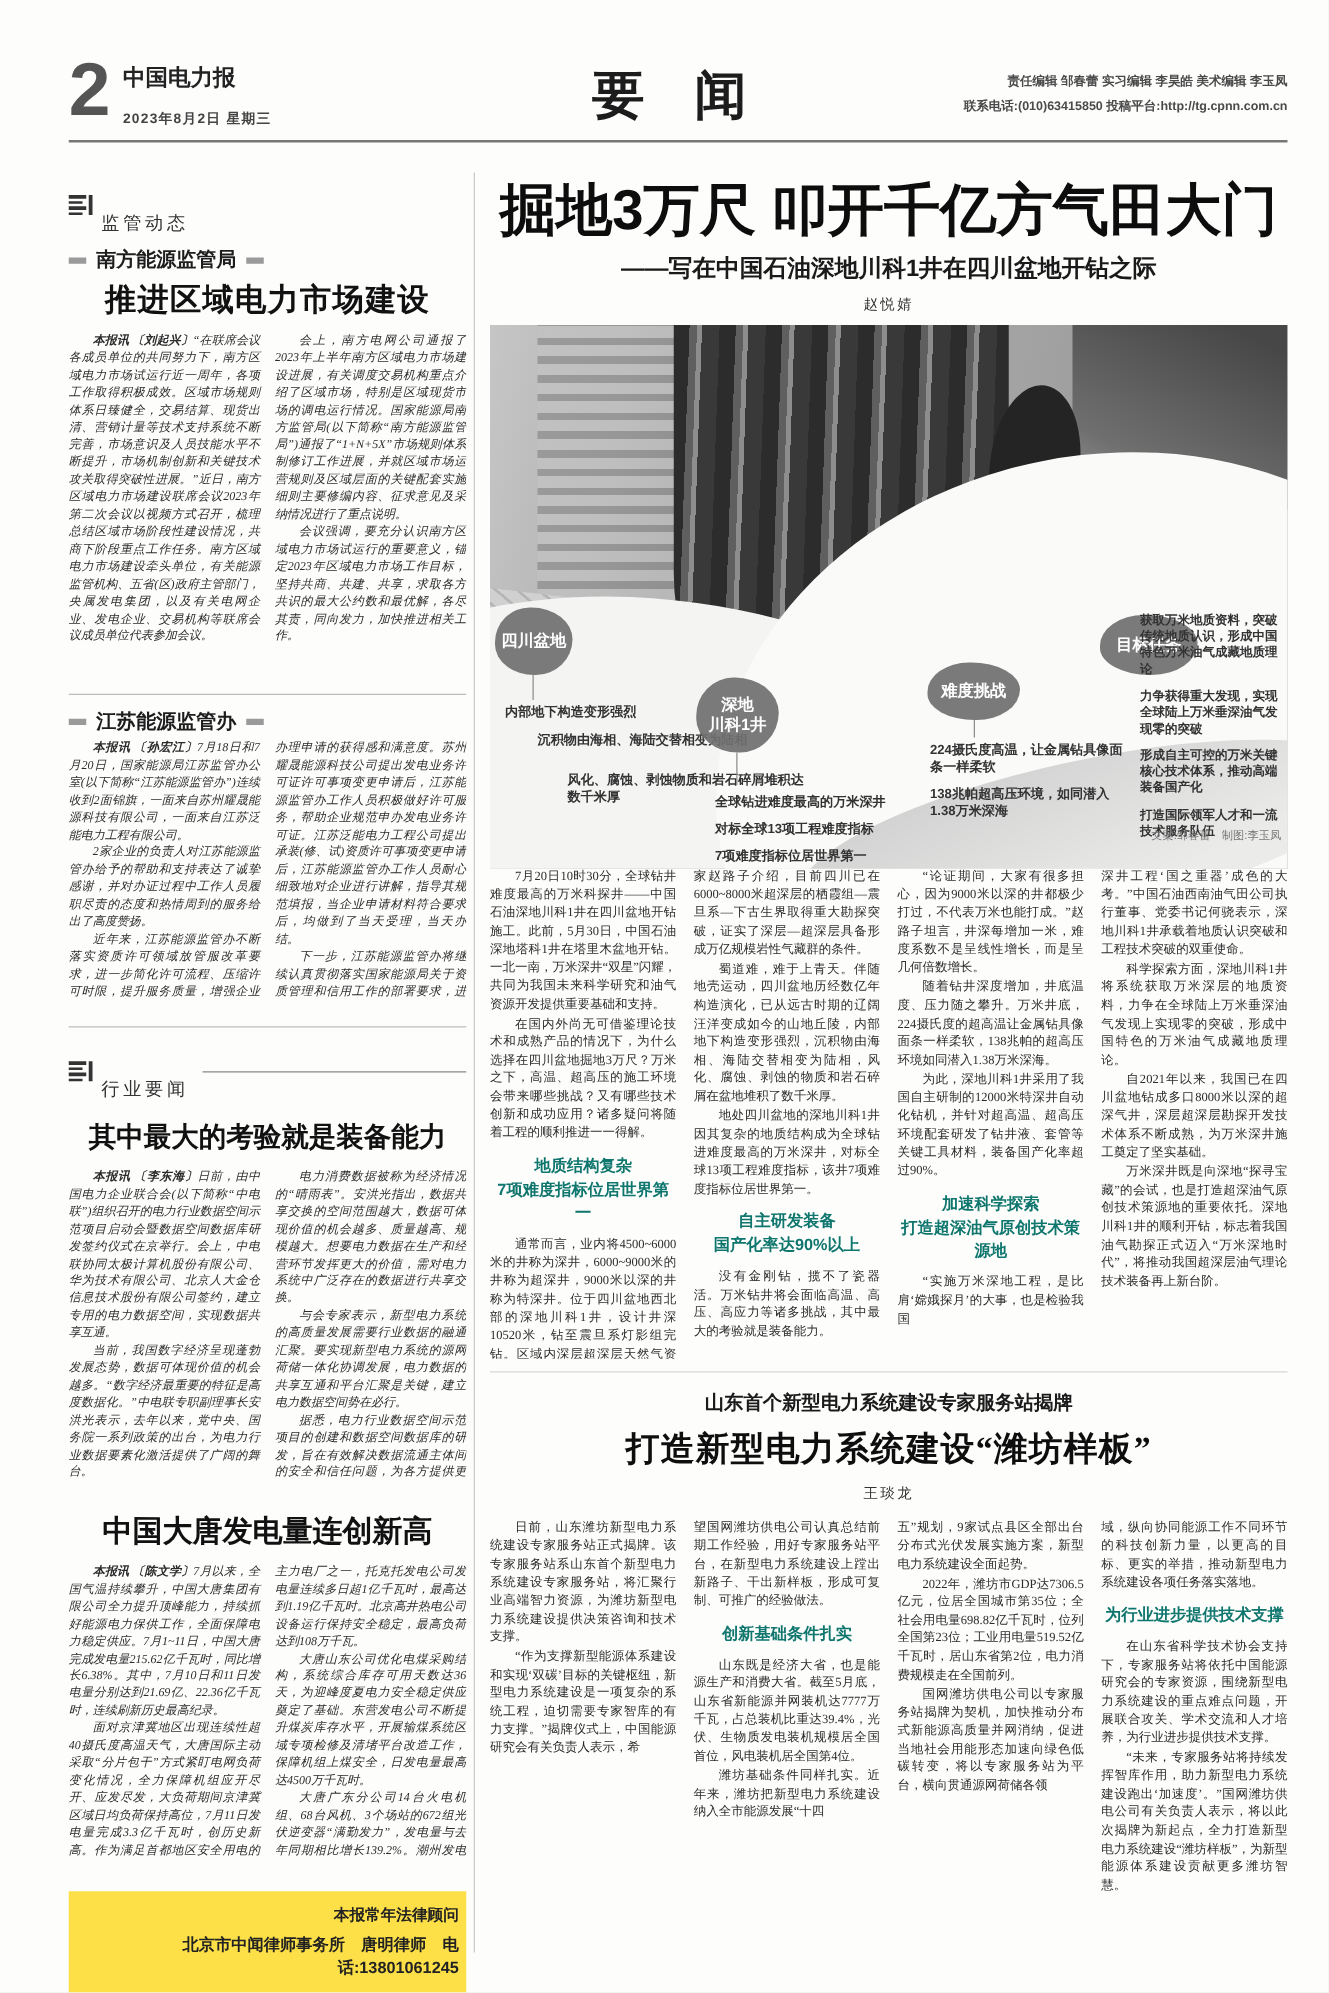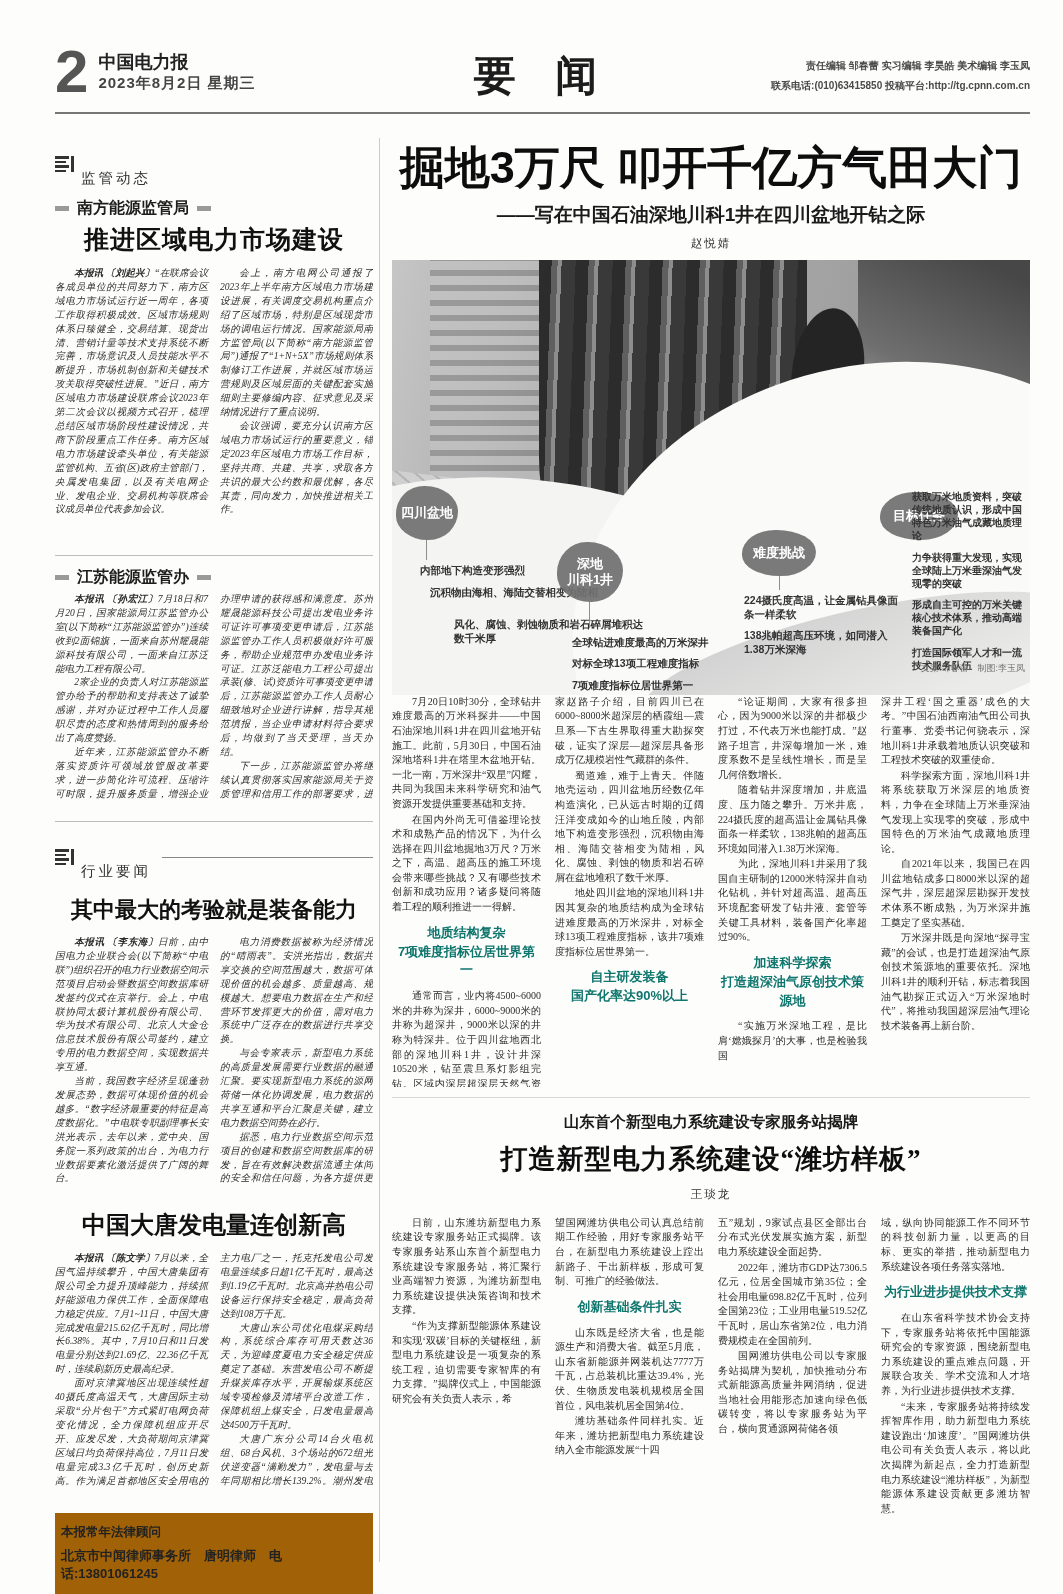--- a/index.html
+++ b/index.html
@@ -3,21 +3,21 @@
 <meta charset="utf-8">
 <style>
   html,body{margin:0;padding:0;background:#e9e9e9;}
   .page{position:relative;width:1063px;height:1594px;margin:0 auto;background:#fdfdfc;
         font-family:"Liberation Serif","DejaVu Serif",serif;color:#262626;overflow:hidden;}
   
   .hdr{position:absolute;left:55px;top:42px;width:975px;height:68px;}
   .hdr-left{position:absolute;left:0;top:2px;display:flex;gap:10px;align-items:flex-start;}
   .hdr-num{font-family:"Liberation Sans",sans-serif;font-size:60px;font-weight:900;color:#555;line-height:.92;}
   .hdr-name{font-family:"Liberation Sans",sans-serif;font-weight:700;font-size:18px;color:#222;padding-top:6px;}
-  .hdr-date{font-family:"Liberation Sans",sans-serif;font-weight:700;font-size:15px;color:#444;margin-top:0;letter-spacing:1px;}
+  .hdr-date{font-family:"Liberation Sans",sans-serif;font-weight:700;font-size:11px;color:#444;margin-top:13px;letter-spacing:1px;}
   .hdr-center{position:absolute;left:50%;top:6px;transform:translateX(-50%);
         font-family:"Liberation Sans",sans-serif;font-weight:900;font-size:42px;letter-spacing:14px;color:#1c1c1c;}
   .hdr-right{position:absolute;right:0;top:14px;text-align:right;font-family:"Liberation Sans",sans-serif;
         font-size:10px;font-weight:700;color:#4a4a4a;line-height:1.95;}
   .hdr-rule{position:absolute;left:55px;top:112px;width:975px;border-top:2.5px solid #777;}
   
   .vrule{position:absolute;left:379px;top:138px;height:1424px;border-left:1px solid #cbcbcb;}
   .leftcol{position:absolute;left:55px;top:136px;width:318px;}
   .mainarea{position:absolute;left:392px;top:138px;width:638px;}
   
@@ -36,21 +36,21 @@
   .kicker .dash{display:inline-block;width:14px;height:5px;background:#9a9a9a;}
   .ltitle{text-align:center;font-weight:900;font-size:25px;letter-spacing:1px;color:#111;margin:2px 0 10px;}
   .ltitle2{text-align:center;font-weight:900;font-size:22px;color:#111;margin:14px 0 10px;}
   .ltitle3{text-align:center;font-weight:900;font-size:24px;color:#111;margin:16px 0 10px;}
   .bt{font-size:9.6px;line-height:1.45;text-align:justify;color:#2b2b2b;}
   .bt p{margin:0;text-indent:2em;}
   .bt .lede{font-family:"Liberation Sans",sans-serif;font-weight:700;}
   .twocol{column-count:2;column-gap:12px;overflow:hidden;font-style:italic;}
   .h278{height:278px;}.h218{height:218px;}.h258{height:258px;}.h248{height:248px;}
   .lrule{border-top:1px solid #bdbdbd;margin:11px 0;}
-  .legalbox{margin-top:14px;background:#a16207;text-align:left;padding:11px 6px 12px;}
+  .legalbox{margin-top:14px;background:#fde047;text-align:right;padding:11px 6px 12px;}
   .legalbox .l1{font-family:"Liberation Sans",sans-serif;font-weight:700;font-size:12.5px;color:#222;}
   .legalbox .l2{font-family:"Liberation Sans",sans-serif;font-weight:700;font-size:13px;color:#222;margin-top:6px;}
   
   .mtitle{text-align:center;font-family:"Liberation Sans",sans-serif;font-weight:900;font-size:45px;
         letter-spacing:0px;color:#0d0d0d;margin:4px 0 0;line-height:1.15;}
   .mdeck{text-align:center;font-family:"Liberation Sans",sans-serif;font-weight:700;font-size:19px;color:#1a1a1a;margin-top:8px;}
   .mby{text-align:center;font-size:11.5px;color:#333;margin-top:8px;letter-spacing:2px;}
   
   .photo{position:relative;width:638px;height:435px;margin-top:9px;overflow:hidden;
         background:linear-gradient(100deg,#c6c6c6 0%,#b4b4b4 16%,#9b9b9b 24%,#a3a3a3 60%,#8e8e8e 100%);}
@@ -217,21 +217,21 @@
       <div class="ph-darktr"></div>
       <div class="ph-worker1"></div>
       <div class="ph-worker2"></div>
       <div class="ph-cobble"></div>
       <div class="ph-sw1"></div>
       <div class="ph-sw2"></div>
       <div class="ph-swg"></div>
 
       <div class="blob" style="left:4px;top:226px;width:62px;height:54px;font-size:13px;">四川盆地</div>
       <div class="stem" style="left:34px;top:280px;height:20px;"></div>
-      <div class="ph-pts" style="left:28px;top:304px;width:170px;">内部地下构造变形强烈</div>
+      <div class="ph-pts" style="left:12px;top:304px;width:170px;">内部地下构造变形强烈</div>
       <div class="ph-pts" style="left:38px;top:326px;width:180px;">沉积物由海相、海陆交替相变为陆相</div>
       <div class="ph-pts" style="left:62px;top:358px;width:190px;">风化、腐蚀、剥蚀物质和岩石碎屑堆积达数千米厚</div>
 
       <div class="blob" style="left:165px;top:282px;width:66px;height:60px;font-size:13px;flex-direction:column;line-height:1.2;">
         <span>深地</span>
         <span>川科1井</span>
       </div>
       <div class="stem" style="left:197px;top:342px;height:26px;"></div>
       <div class="ph-pts" style="left:180px;top:372px;width:172px;line-height:2.05;">
         <div>全球钻进难度最高的万米深井</div>
@@ -269,20 +269,21 @@
         <p>通常而言，业内将4500~6000米的井称为深井，6000~9000米的井称为超深井，9000米以深的井称为特深井。位于四川盆地西北部的深地川科1井，设计井深10520米，钻至震旦系灯影组完钻。区域内深层超深层天然气资源丰富，未来有望建成新的万亿方增储上产阵地。据中国石油西南油气田公司技术专</p>
       </div>
       <div class="mcol">
         <p style="text-indent:0;">家赵路子介绍，目前四川已在6000~8000米超深层的栖霞组—震旦系—下古生界取得重大勘探突破，证实了深层—超深层具备形成万亿规模岩性气藏群的条件。</p>
         <p>蜀道难，难于上青天。伴随地壳运动，四川盆地历经数亿年构造演化，已从远古时期的辽阔汪洋变成如今的山地丘陵，内部地下构造变形强烈，沉积物由海相、海陆交替相变为陆相，风化、腐蚀、剥蚀的物质和岩石碎屑在盆地堆积了数千米厚。</p>
         <p>地处四川盆地的深地川科1井因其复杂的地质结构成为全球钻进难度最高的万米深井，对标全球13项工程难度指标，该井7项难度指标位居世界第一。</p>
         <div class="msub">
           <div>自主研发装备</div>
           <div>国产化率达90%以上</div>
         </div>
+        <p>没有金刚钻，揽不了瓷器活。万米钻井将会面临高温、高压、高应力等诸多挑战，其中最大的考验就是装备能力。</p>
       </div>
       <div class="mcol">
         <p>“论证期间，大家有很多担心，因为9000米以深的井都极少打过，不代表万米也能打成。”赵路子坦言，井深每增加一米，难度系数不是呈线性增长，而是呈几何倍数增长。</p>
         <p>随着钻井深度增加，井底温度、压力随之攀升。万米井底，224摄氏度的超高温让金属钻具像面条一样柔软，138兆帕的超高压环境如同潜入1.38万米深海。</p>
         <p>为此，深地川科1井采用了我国自主研制的12000米特深井自动化钻机，并针对超高温、超高压环境配套研发了钻井液、套管等关键工具材料，装备国产化率超过90%。</p>
         <div class="msub">
           <div>加速科学探索</div>
           <div>打造超深油气原创技术策源地</div>
         </div>
         <p>“实施万米深地工程，是比肩‘嫦娥探月’的大事，也是检验我国</p>

